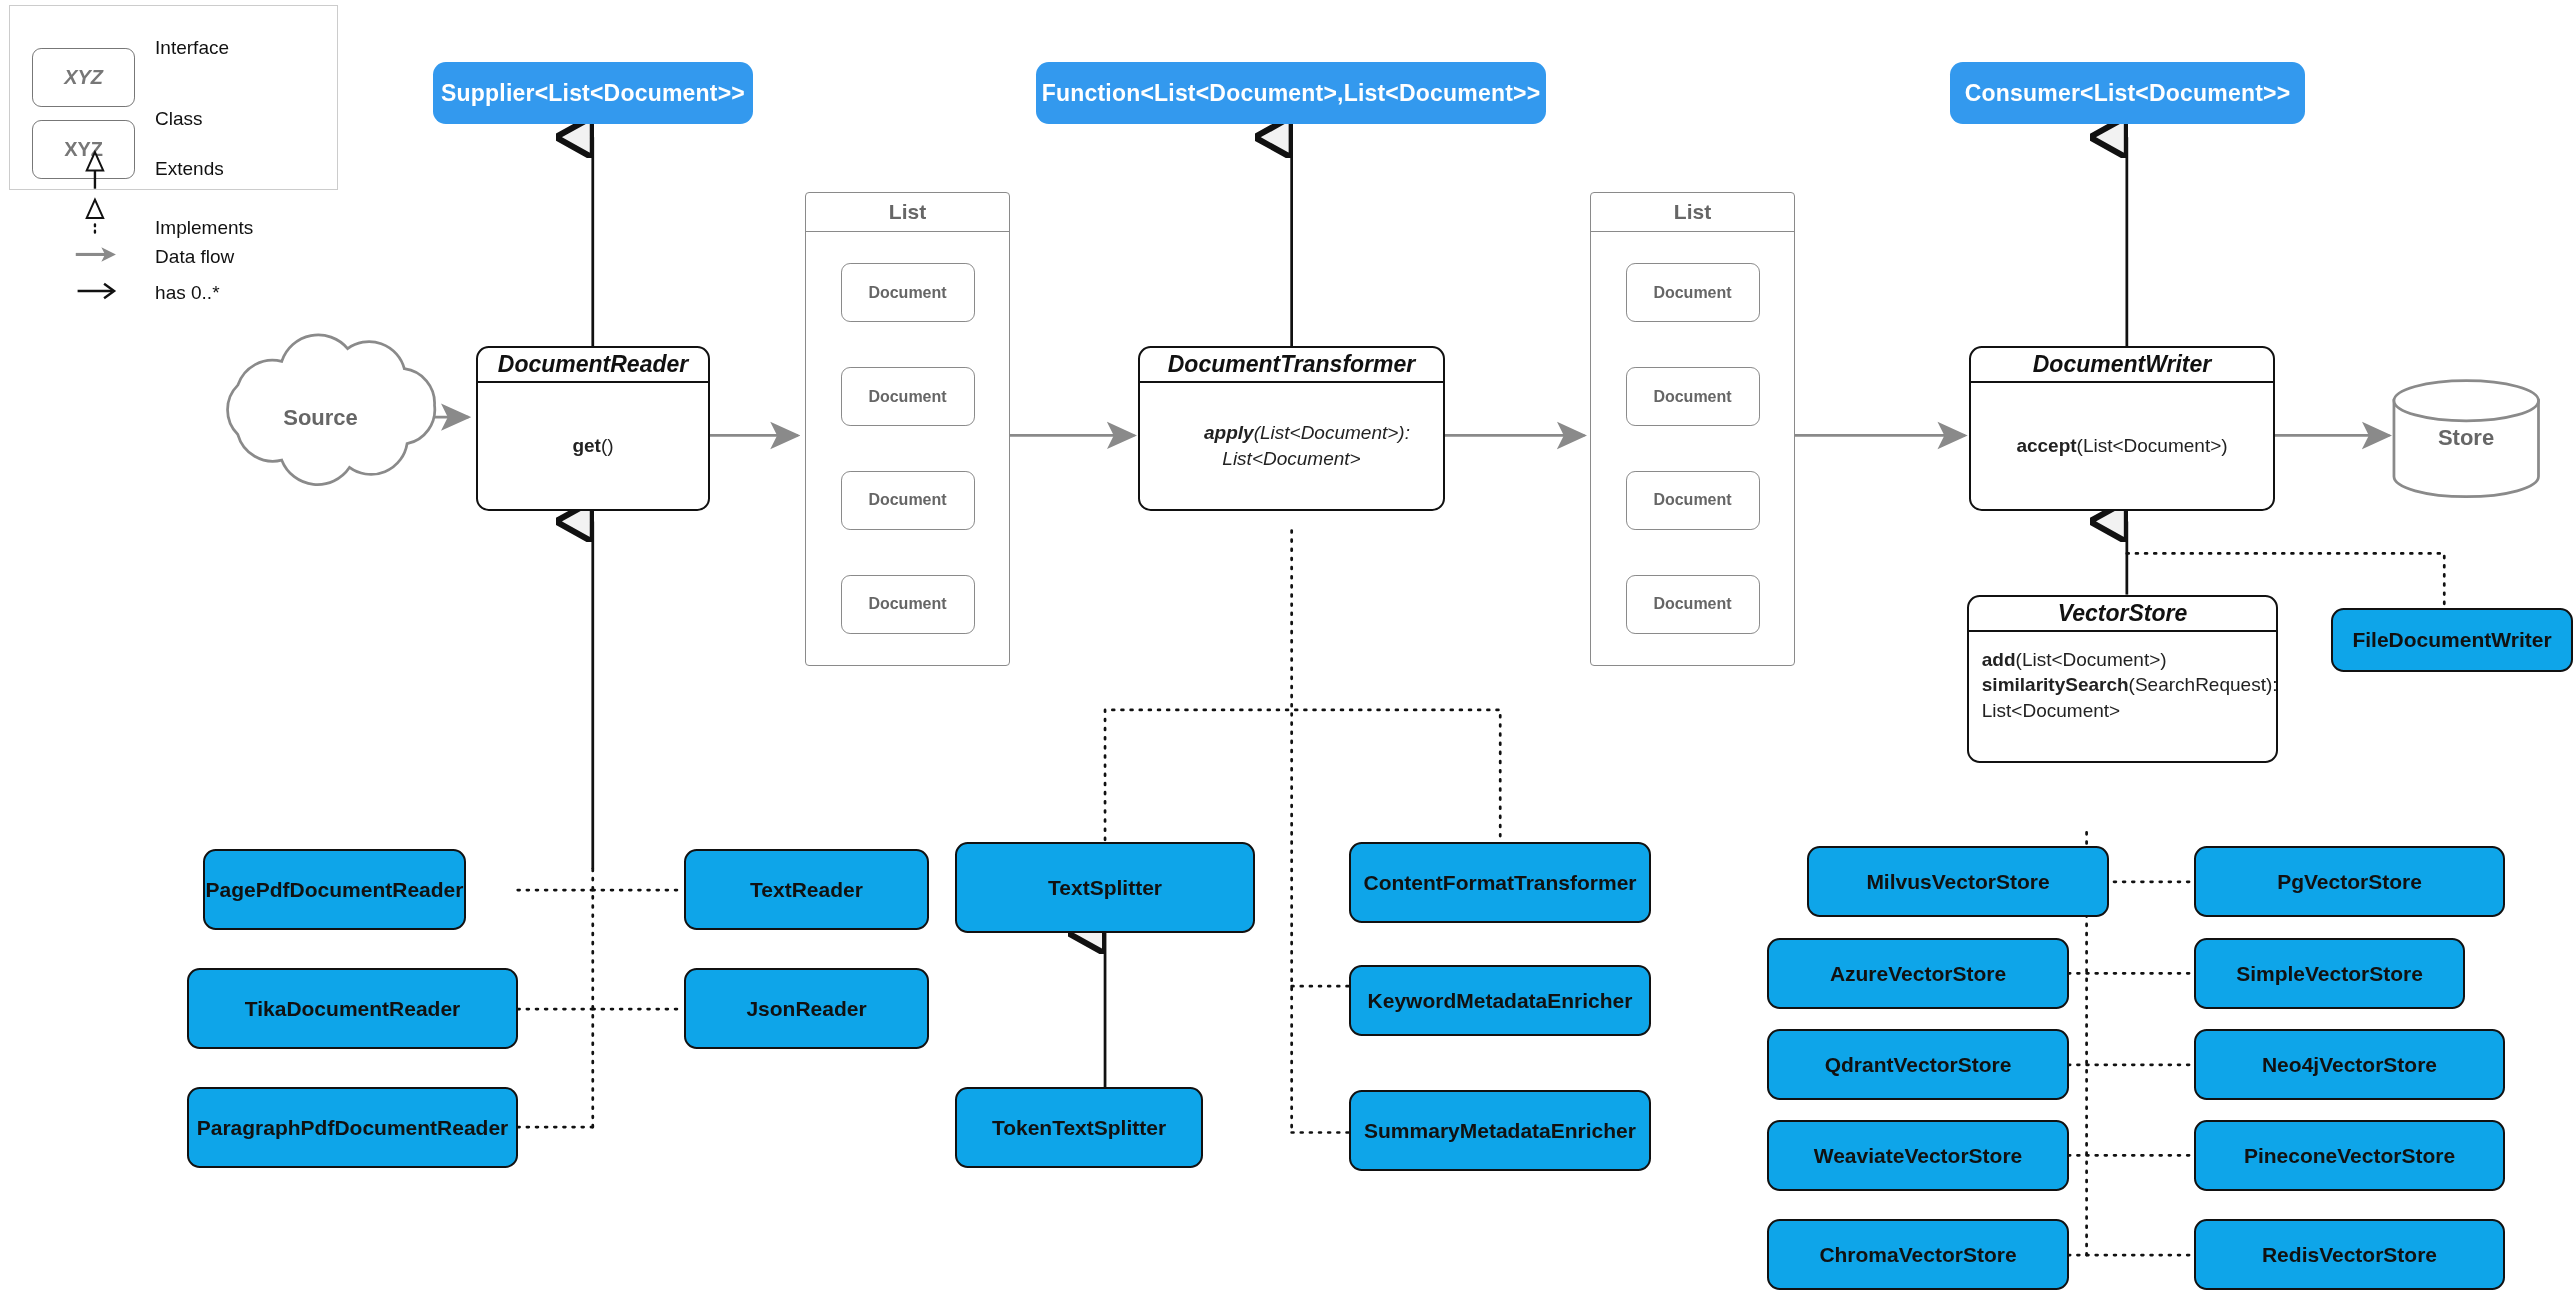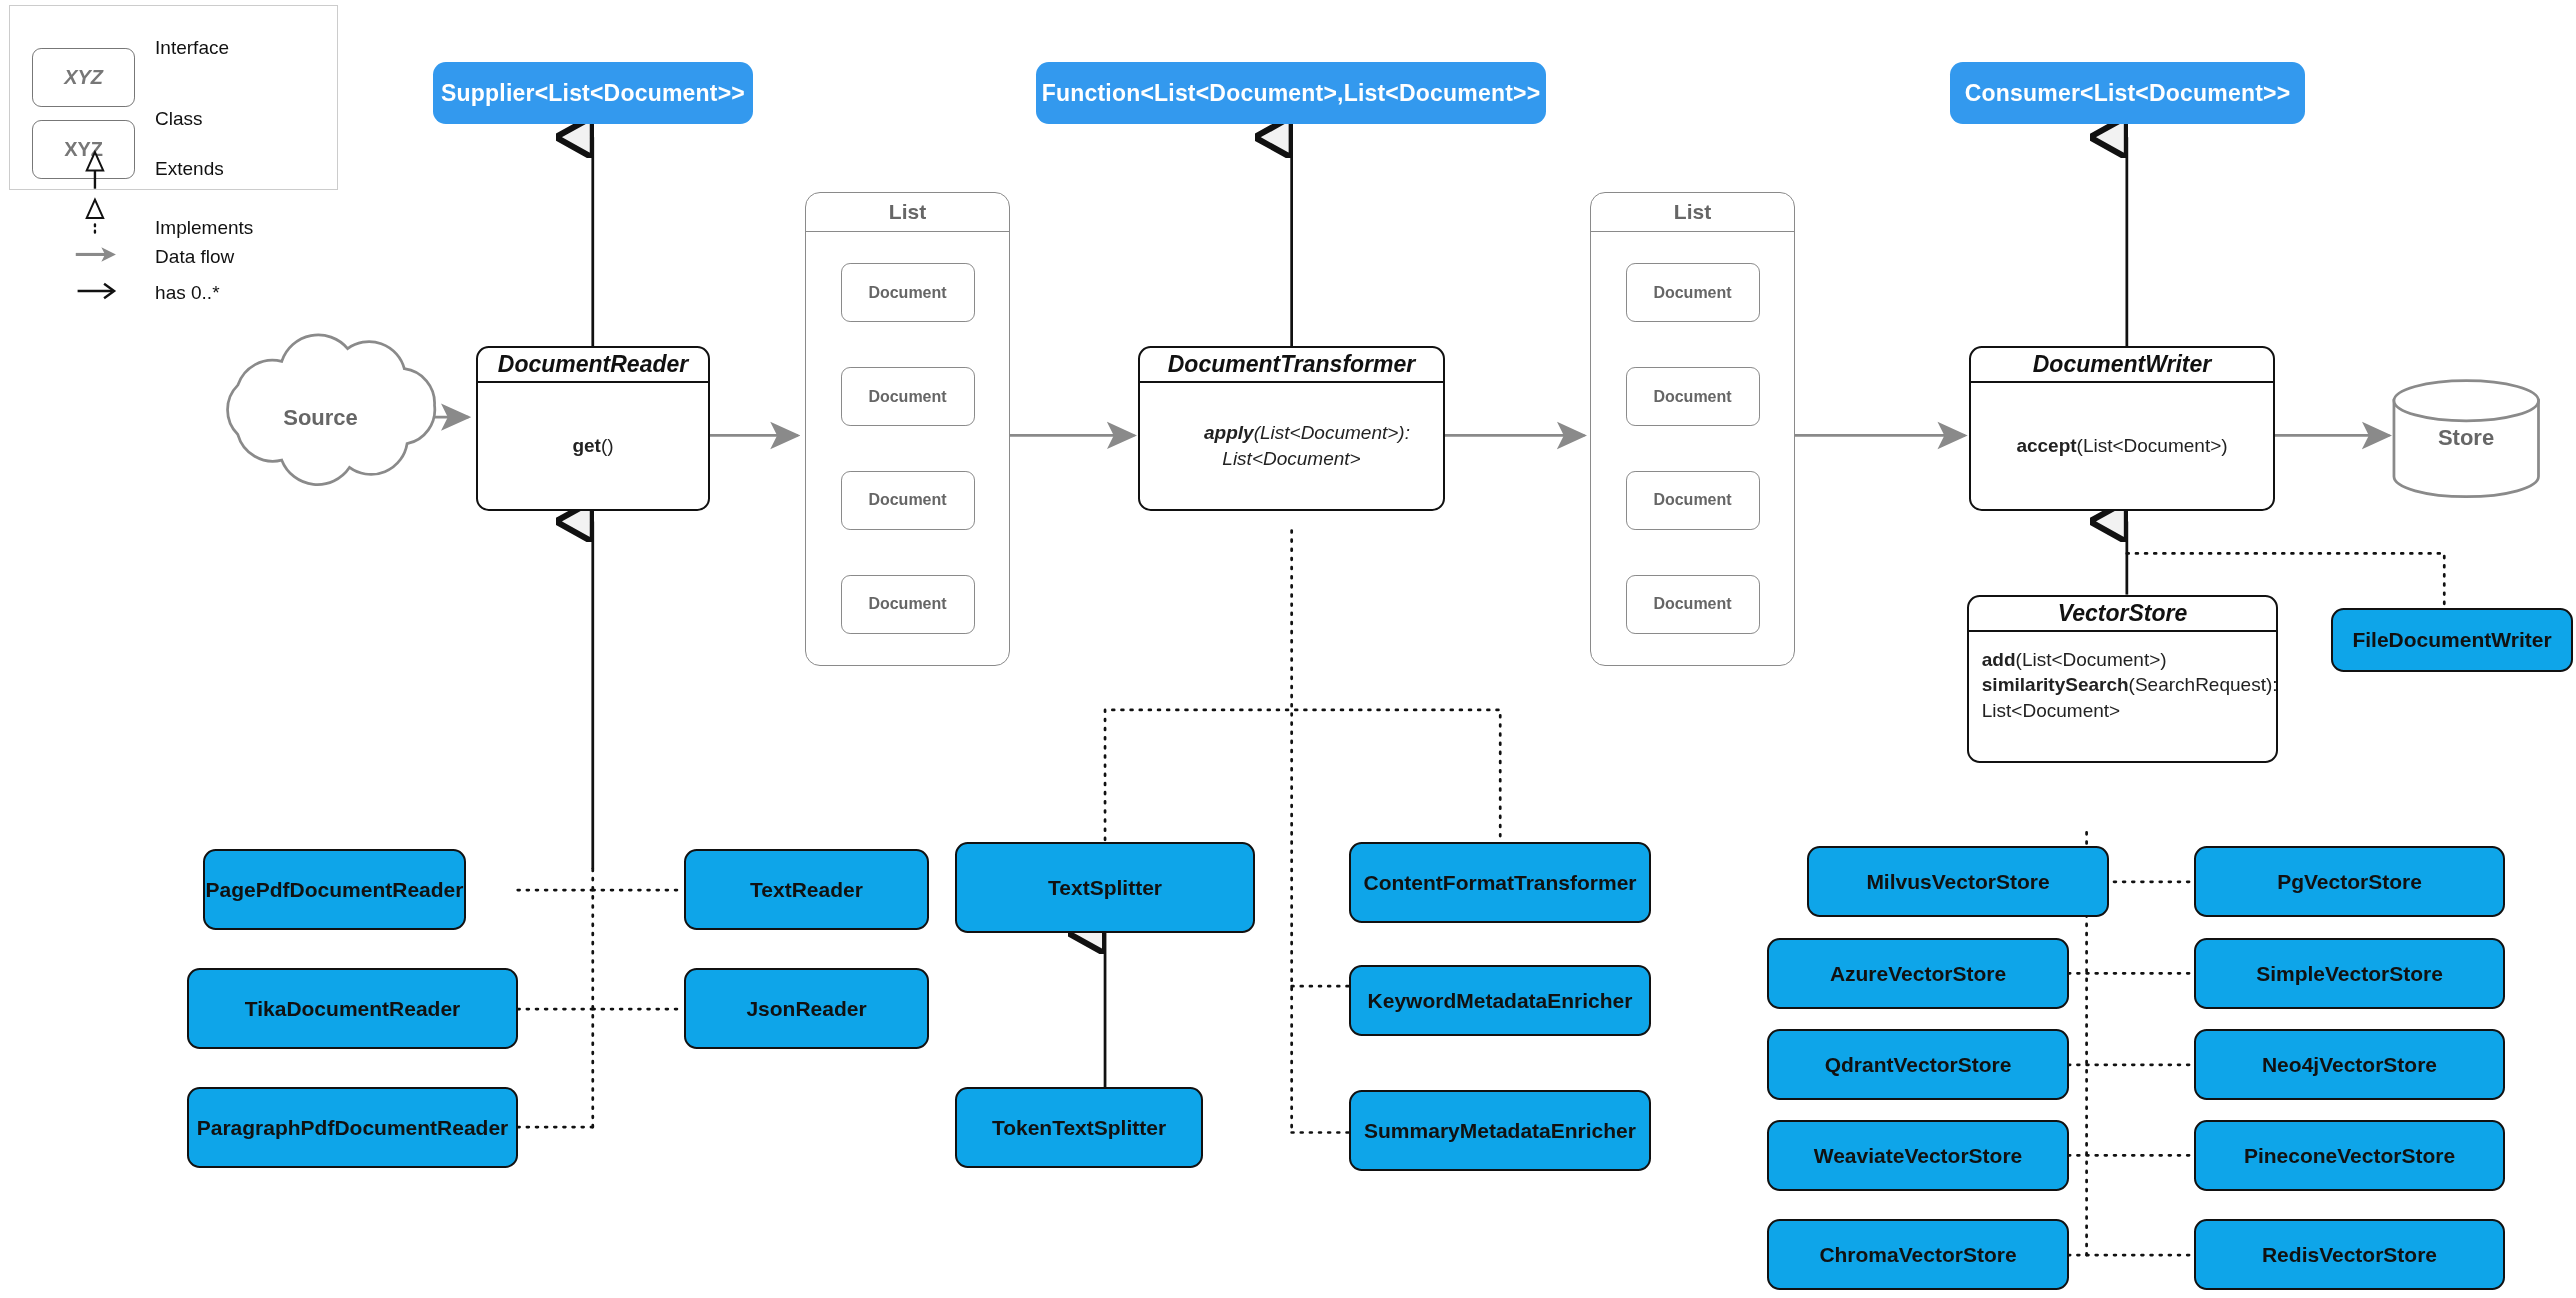--- a/index.html
+++ b/index.html
@@ -23,21 +23,21 @@
                font-style:italic;font-weight:bold;font-size:23px;color:#111111;
                border-bottom:2.7px solid #111111;flex:none;}
   .umlbox .body{flex:1;display:flex;align-items:center;justify-content:center;
                 font-size:19px;color:#222222;text-align:center;line-height:1.35;padding:0 9.1px;}
   .umlbox .body.left{align-items:flex-start;justify-content:flex-start;text-align:left;padding:14.6px 0 0 12.8px;}
   .m-b{font-weight:bold;}
   .m-bi{font-weight:bold;font-style:italic;margin-left:31px;}
   .m-i{font-style:italic;}
 
   
-  .listbox{position:absolute;box-sizing:border-box;border:1.8px solid #8a8a8a;border-radius:15px;
+  .listbox{position:absolute;box-sizing:border-box;border:1.8px solid #8a8a8a;border-radius:4px;
            background:#ffffff;display:flex;flex-direction:column;overflow:hidden;}
   .listbox .lhdr{height:38px;display:flex;align-items:center;justify-content:center;
                  font-weight:bold;font-size:21px;color:#666666;border-bottom:1.8px solid #8a8a8a;flex:none;}
   .listbox .lbody{flex:1;display:flex;flex-direction:column;align-items:center;
                   justify-content:space-around;padding:9.1px 0;}
   .docbox{width:132px;height:57px;border:1.8px solid #8a8a8a;border-radius:9.1px;background:#ffffff;
           display:flex;align-items:center;justify-content:center;
           font-weight:bold;font-size:16px;color:#666666;}
 
   
@@ -248,19 +248,19 @@
 
   <div class="node clsbox" style="left:2331px;top:608px;width:242px;height:64px;">FileDocumentWriter</div>
 
   <div class="node clsbox" style="left:1767px;top:846px;width:302px;height:71px;margin-left:40px;">MilvusVectorStore</div>
   <div class="node clsbox" style="left:1767px;top:938px;width:302px;height:71px;">AzureVectorStore</div>
   <div class="node clsbox" style="left:1767px;top:1029px;width:302px;height:71px;">QdrantVectorStore</div>
   <div class="node clsbox" style="left:1767px;top:1120px;width:302px;height:71px;">WeaviateVectorStore</div>
   <div class="node clsbox" style="left:1767px;top:1219px;width:302px;height:71px;">ChromaVectorStore</div>
 
   <div class="node clsbox" style="left:2194px;top:846px;width:311px;height:71px;">PgVectorStore</div>
-  <div class="node clsbox" style="left:2194px;top:938px;width:311px;height:71px;">SimpleVectorStore</div>
+  <div class="node clsbox" style="left:2194px;top:938px;width:271px;height:71px;">SimpleVectorStore</div>
   <div class="node clsbox" style="left:2194px;top:1029px;width:311px;height:71px;">Neo4jVectorStore</div>
   <div class="node clsbox" style="left:2194px;top:1120px;width:311px;height:71px;">PineconeVectorStore</div>
   <div class="node clsbox" style="left:2194px;top:1219px;width:311px;height:71px;">RedisVectorStore</div>
 
 </div>
 
 
 </body></html>

